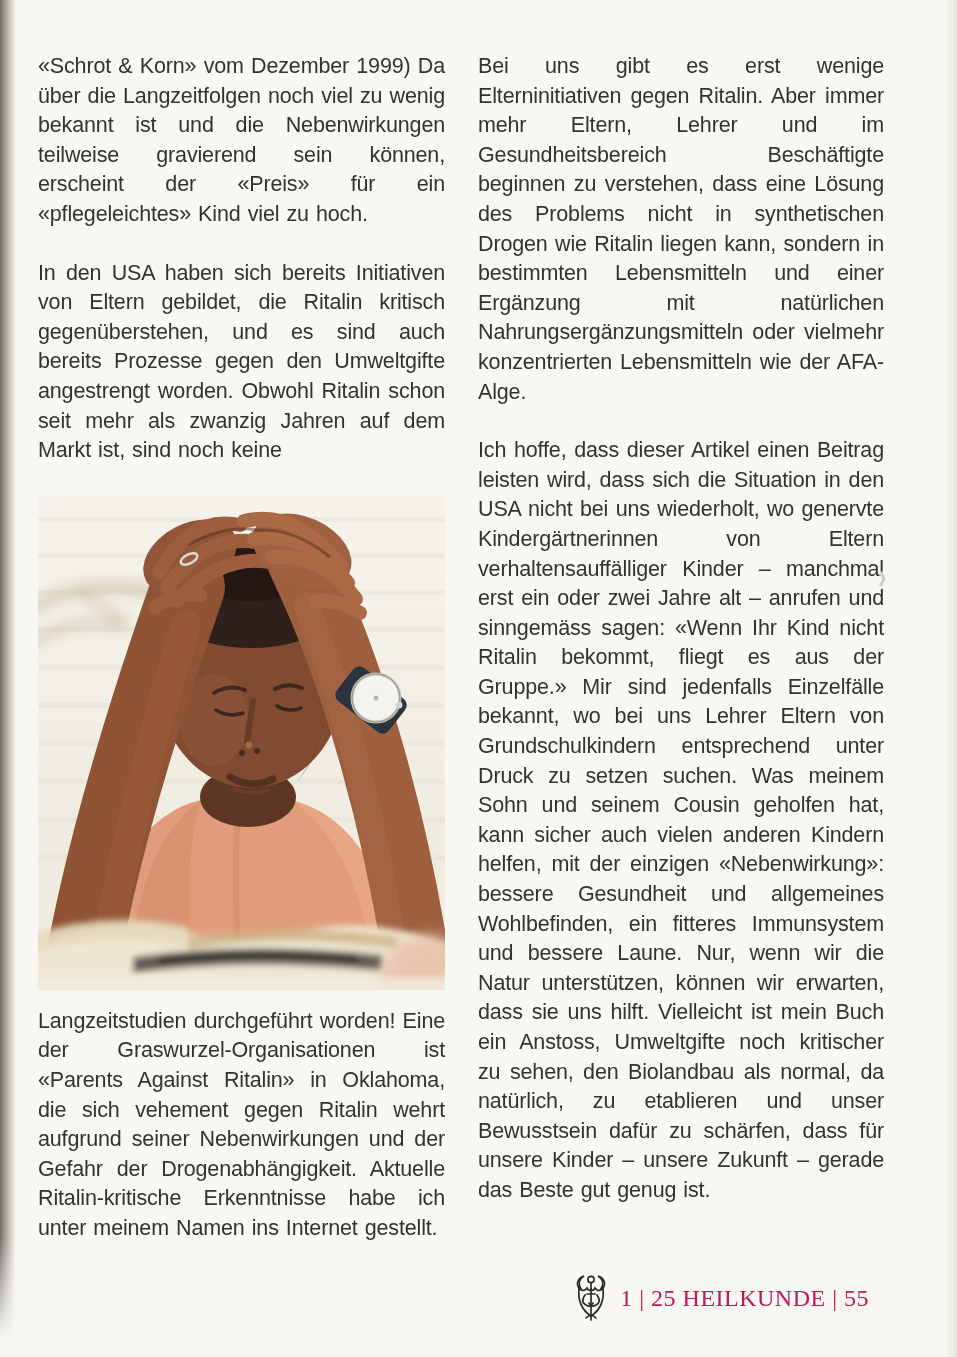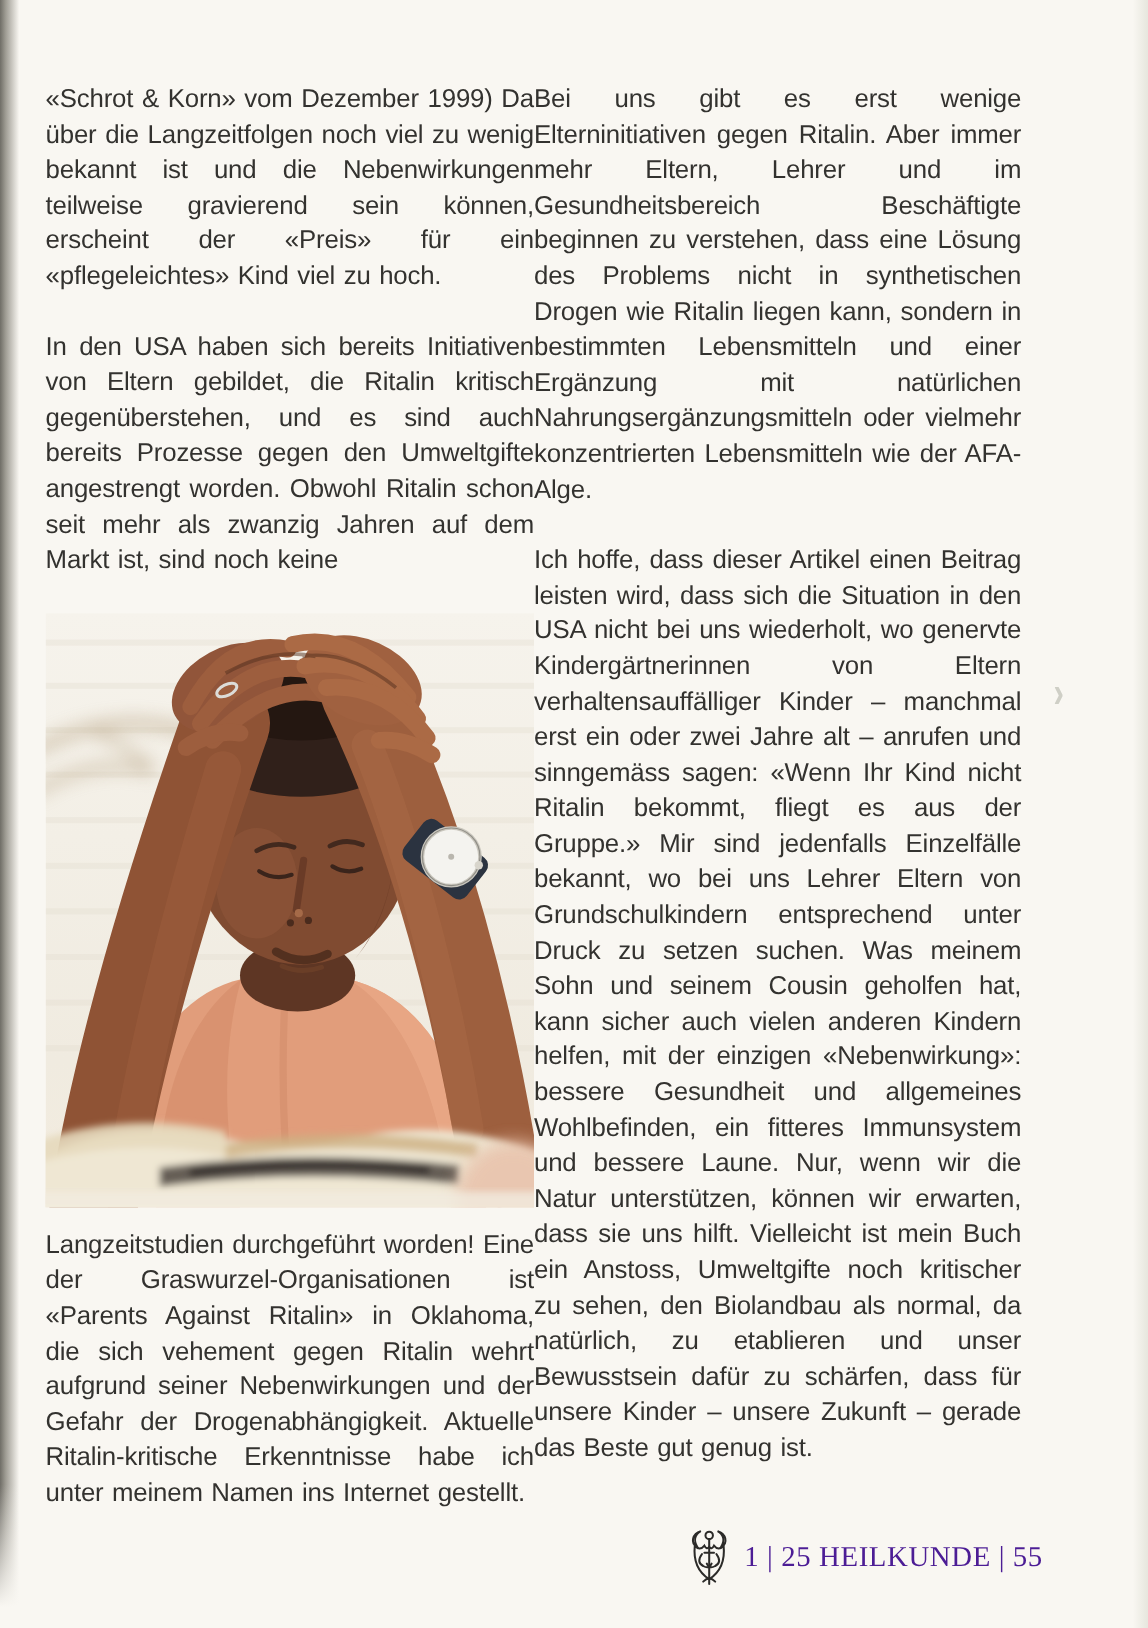--- a/index.html
+++ b/index.html
@@ -19,21 +19,21 @@
   .edge-left-fade{
     position:absolute;left:0;bottom:0;height:120px;width:16px;
     background:linear-gradient(to bottom,rgba(249,247,242,0),#f9f7f2 85%);
   }
   .edge-right{
     position:absolute;right:0;top:0;height:1357px;width:13px;
     background:linear-gradient(to left,#e6e6dd,rgba(230,230,221,0));
   }
   .columns{
     position:absolute;left:38px;top:52px;
-    display:flex;margin-top:16px;
+    display:flex;gap:33px;
   }
   .col{width:407px;}
   .para{
     margin:0 0 29px 0;
     font-size:21.5px;
     line-height:29.6px;
     text-align:justify;
     letter-spacing:-0.15px;
     word-spacing:0.06em;
     color:#33322f;
@@ -46,21 +46,21 @@
   .photo svg{display:block;}
   .footer{
     position:absolute;
     right:88px;top:1274px;
     display:flex;align-items:center;gap:9px;
   }
   .footer-text{
     font-family:"Liberation Serif","DejaVu Serif",serif;
     font-size:24px;
     letter-spacing:0.5px;
-    color:#4c1d95;
+    color:#be185d;
     white-space:nowrap;
   }
   .logo{width:40px;height:48px;display:inline-block;}
   .artifact-chevron{
     position:absolute;left:878px;top:562px;
     color:#cfcfc6;font-size:26px;font-weight:bold;
     transform:scaleY(1.4);
   }
 </style>
 </head>

